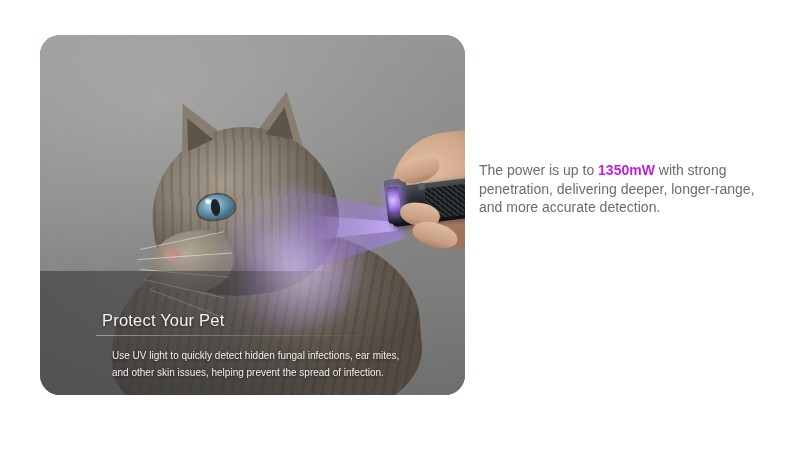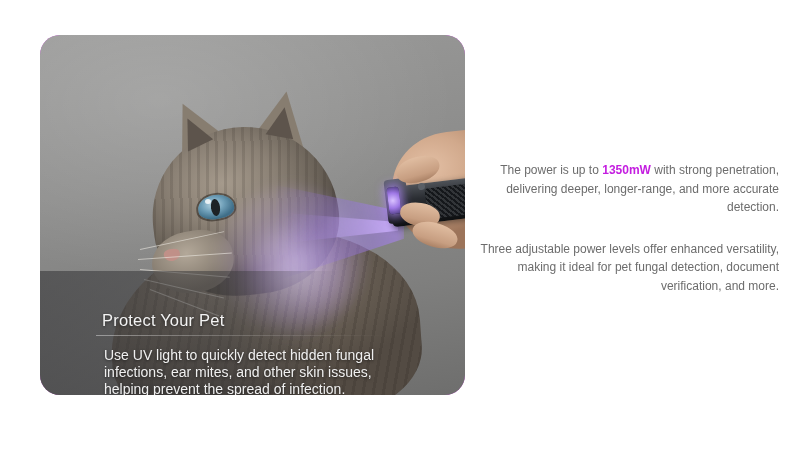--- a/index.html
+++ b/index.html
@@ -273,47 +273,46 @@
     text-shadow:0 1px 3px rgba(0,0,0,.5);
   }
   .photo-divider{
     position:absolute;
     left:56px; top:300px;
     width:290px; height:1px;
     background:linear-gradient(90deg, rgba(255,255,255,.40) 0%, rgba(255,255,255,.16) 55%, rgba(255,255,255,0) 100%);
   }
   .photo-desc{
     position:absolute;
-    left:64px; top:312px;
+    left:72px; top:312px;
     width:296px;
-    font-size:14px;
+    font-size:10px;
     line-height:17px;
     color:#f0f0f0;
     text-shadow:0 1px 3px rgba(0,0,0,.55);
   }
 
   
   .copy{
     position:absolute;
     left:479px; top:144px;
     width:300px;
   }
   .headline{
     font-size:22.5px;
     font-weight:700;
     line-height:31px;
     color:#2b2b2b;
     letter-spacing:-.2px;
   }
   .para{
     margin-top:17px;
-    font-size:12px;
+    font-size:14px;
     line-height:18.5px;
     color:#6c6c6c;
-    text-align:right;
   }
   .para.second{ margin-top:23px; }
   .hl{
     color:#c41ee0;
     font-weight:700;
   }
 </style>
 </head>
 <body>
 
@@ -364,16 +363,15 @@
     <div class="photo-divider"></div>
     <div class="photo-desc">Use UV light to quickly detect hidden fungal infections, ear mites, and other skin issues, helping prevent the spread of infection.</div>
   </div>
 
   <div class="copy">
 
     <p class="para">
       <span>The power is up to </span><span class="hl">1350mW</span><span> with strong penetration, delivering deeper, longer-range, and more accurate detection.</span>
     </p>
 
-    <p class="para second">Three adjustable power levels offer enhanced versatility, making it ideal for pet fungal detection, document verification, and more.</p>
   </div>
 
 </div>
 
 </body></html>

